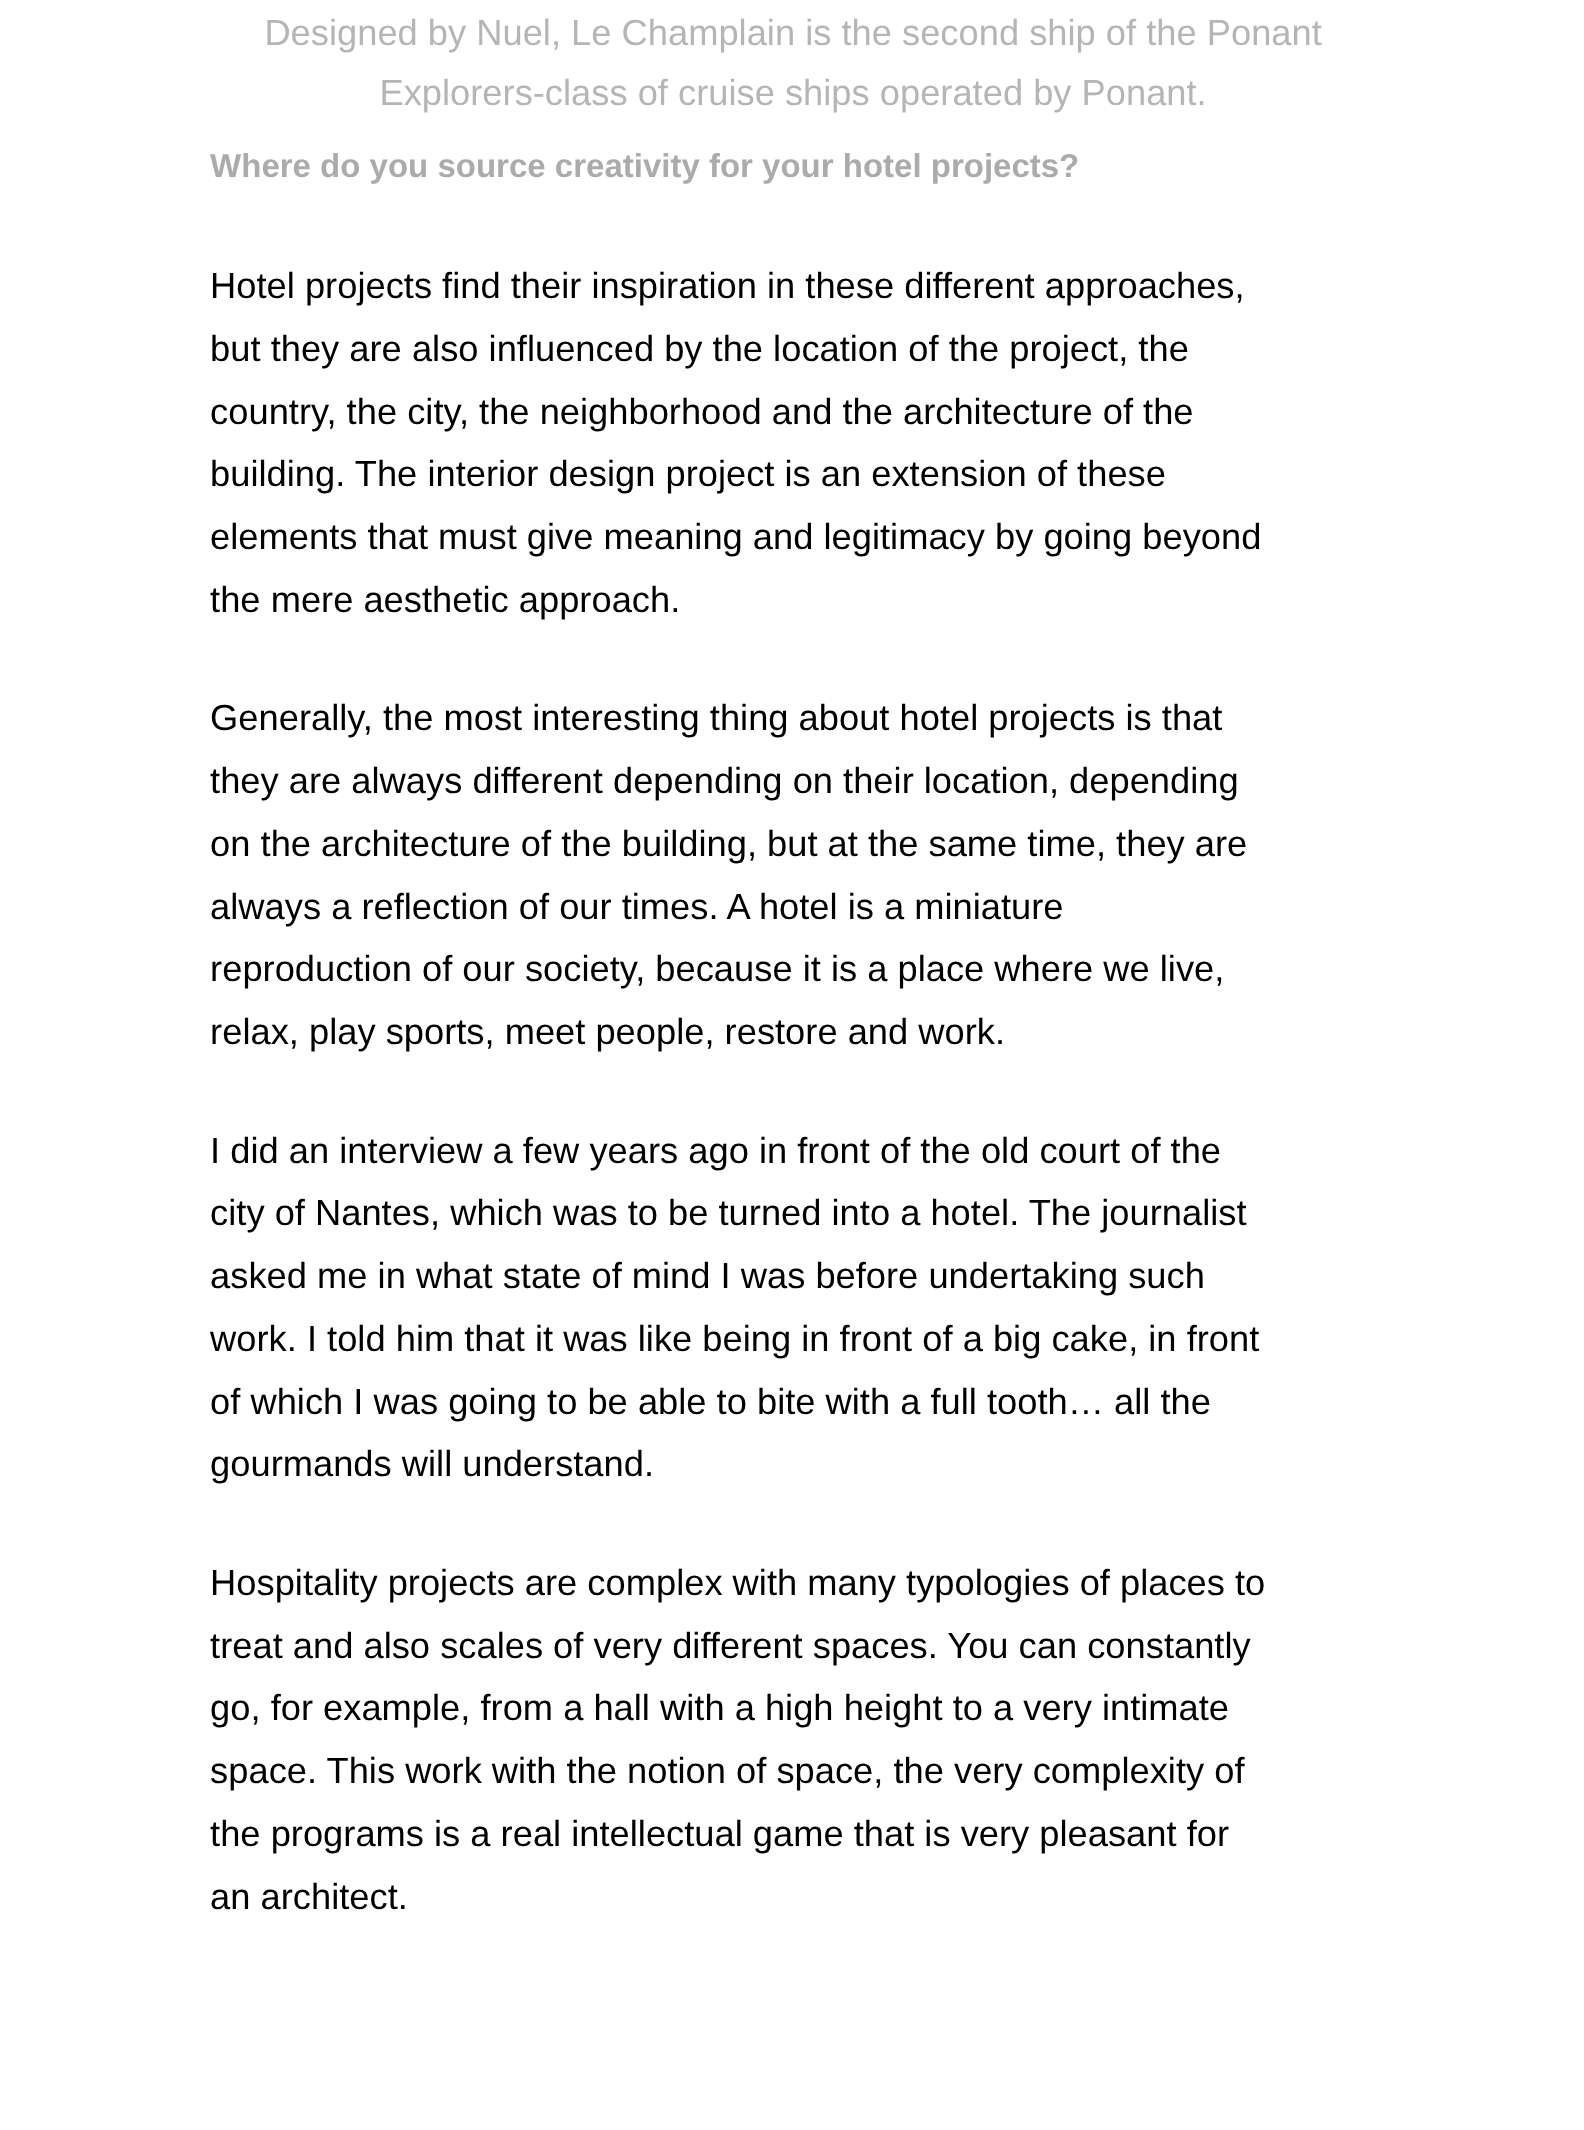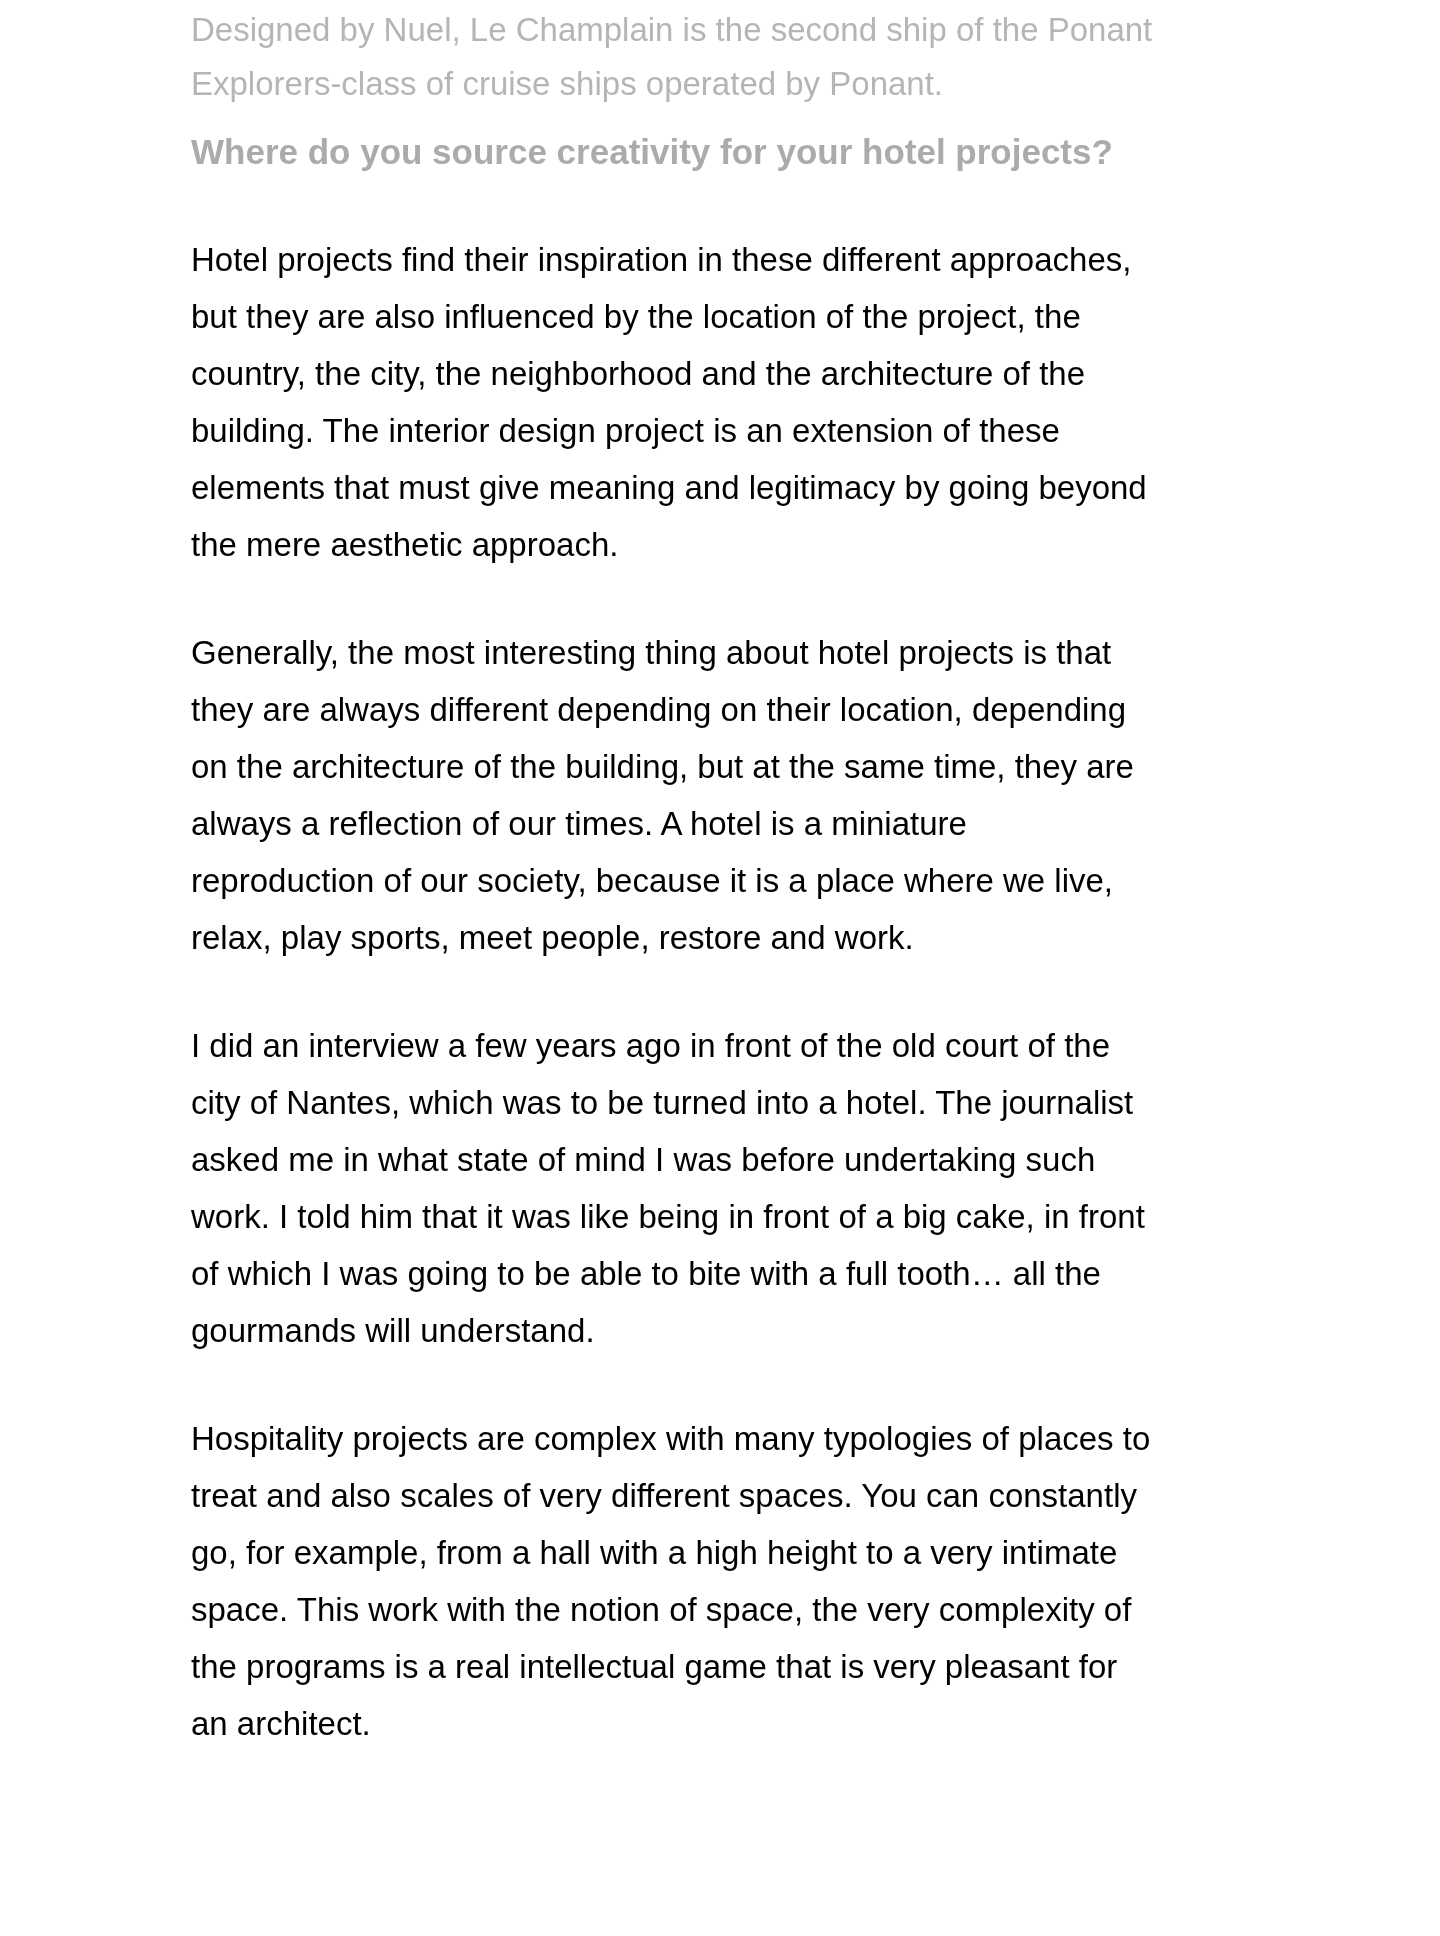--- a/index.html
+++ b/index.html
@@ -15,25 +15,26 @@
   }
   .article {
     width: 1060px;
     margin-left: 191px;
     padding-top: 3px;
   }
   .image-caption {
     font-size: 33px;
     line-height: 54px;
     color: #b3b5b7;
+    text-align: center;
     white-space: pre-line;
     margin: 0 0 12px 0;
   }
   .question {
-    font-size: 35px;
+    font-size: 30px;
     line-height: 57px;
     font-weight: bold;
     color: #a9abad;
     white-space: pre-line;
     margin: 0 0 51px 0;
   }
   .answer {
     font-size: 33px;
     line-height: 57px;
     color: #000000;

